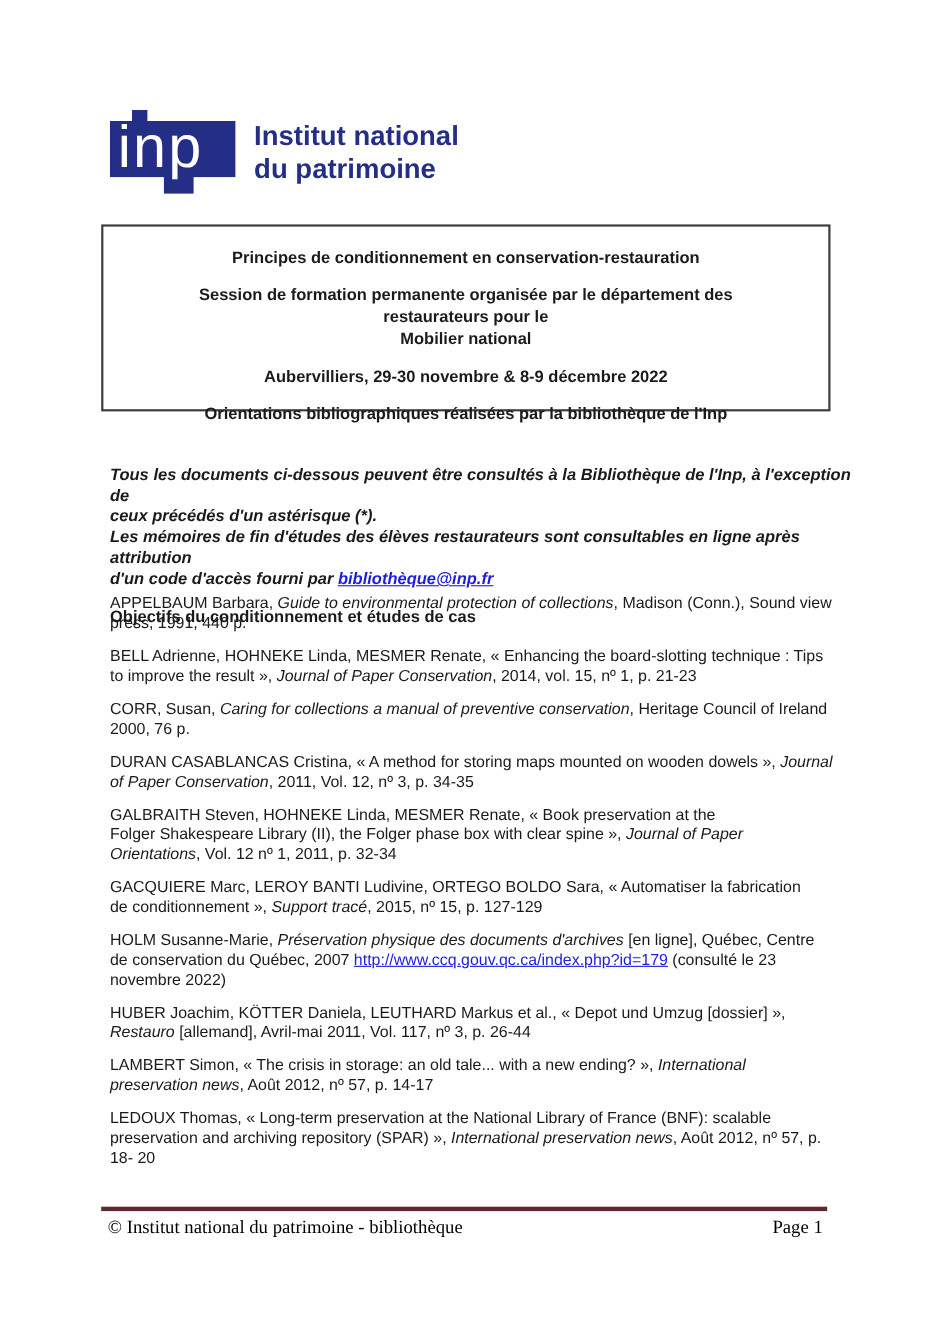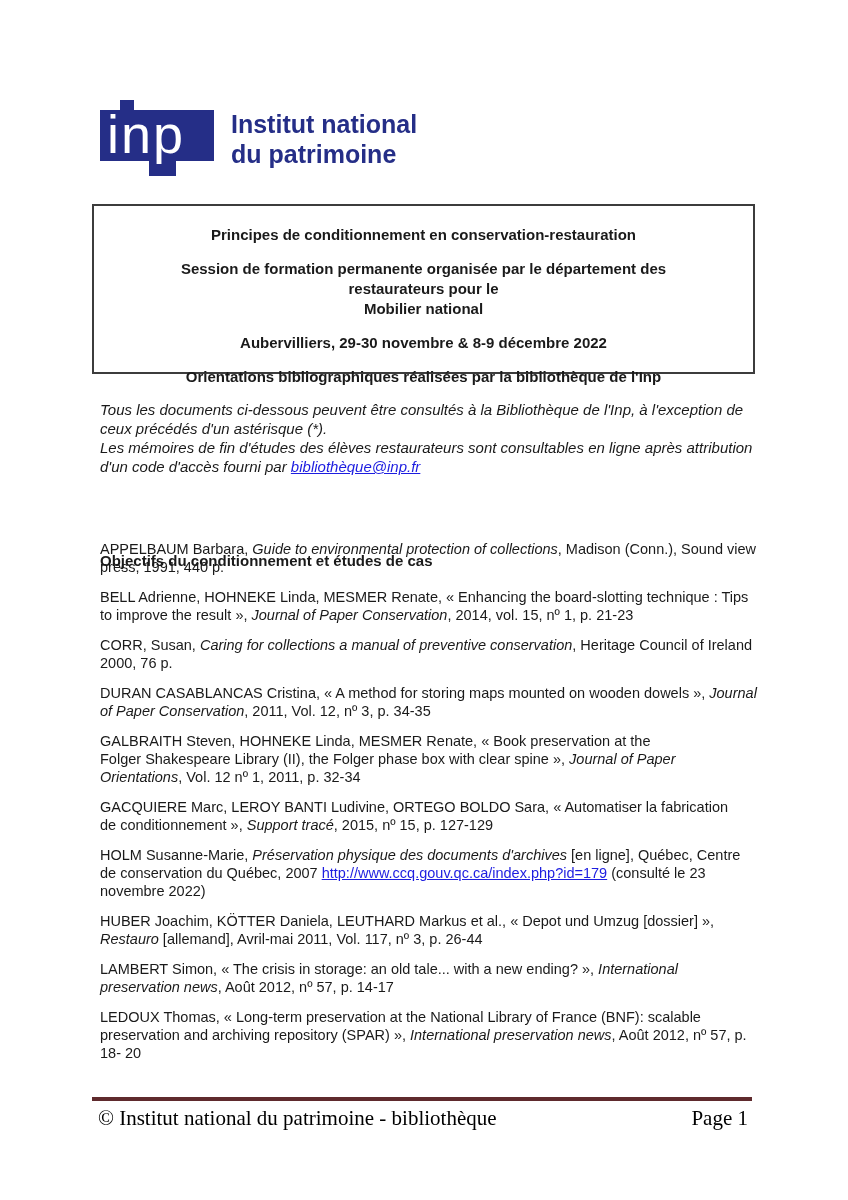--- a/index.html
+++ b/index.html
@@ -38,40 +38,40 @@
   
   .title-box{
     position:absolute;left:92px;top:204px;width:663px;height:170px;
     border:2px solid var(--box_border);
     text-align:center;font-weight:700;font-size:15px;line-height:20px;
     padding:19px 38px 0 38px;
   }
   .title-box p{margin:0 0 14px 0;white-space:pre-line;}
   
   .intro{
-    position:absolute;left:100px;top:400px;width:690px;
-    font-style:italic;font-size:15px;line-height:19px;
+    position:absolute;left:100px;top:422px;width:690px;
+    font-style:italic;font-size:15px;line-height:19px;font-weight:bold;
   }
   
   .section-heading{
     position:absolute;left:100px;top:506px;
     font-size:15px;font-weight:700;margin-top:46px;
   }
   
   .bib{position:absolute;left:100px;top:540px;width:700px;}
   .bib p.entry{margin:0 0 12px 0;font-size:14.5px;line-height:18px;}
   .it{font-style:italic;}
   a.lnk{color:var(--link_blue);text-decoration:underline;cursor:pointer;}
   
   .footer{position:absolute;left:92px;top:1097px;width:660px;}
   .footer-rule{height:2px;border-top:3px solid var(--footer_maroon);border-bottom:1px solid var(--footer_maroon);}
   .footer-row{
     display:flex;justify-content:space-between;align-items:flex-end;
     font-family:"Liberation Serif", serif;
-    font-size:21px;padding:5px 4px 0 6px;color:#000000;
+    font-size:17px;padding:5px 4px 0 6px;color:#000000;
   }
 </style>
 </head>
 <body>
 
 <div class="page">
 
   <div class="logo-row">
     <div class="logo-mark">
       <div class="lm-tab-top"></div>

